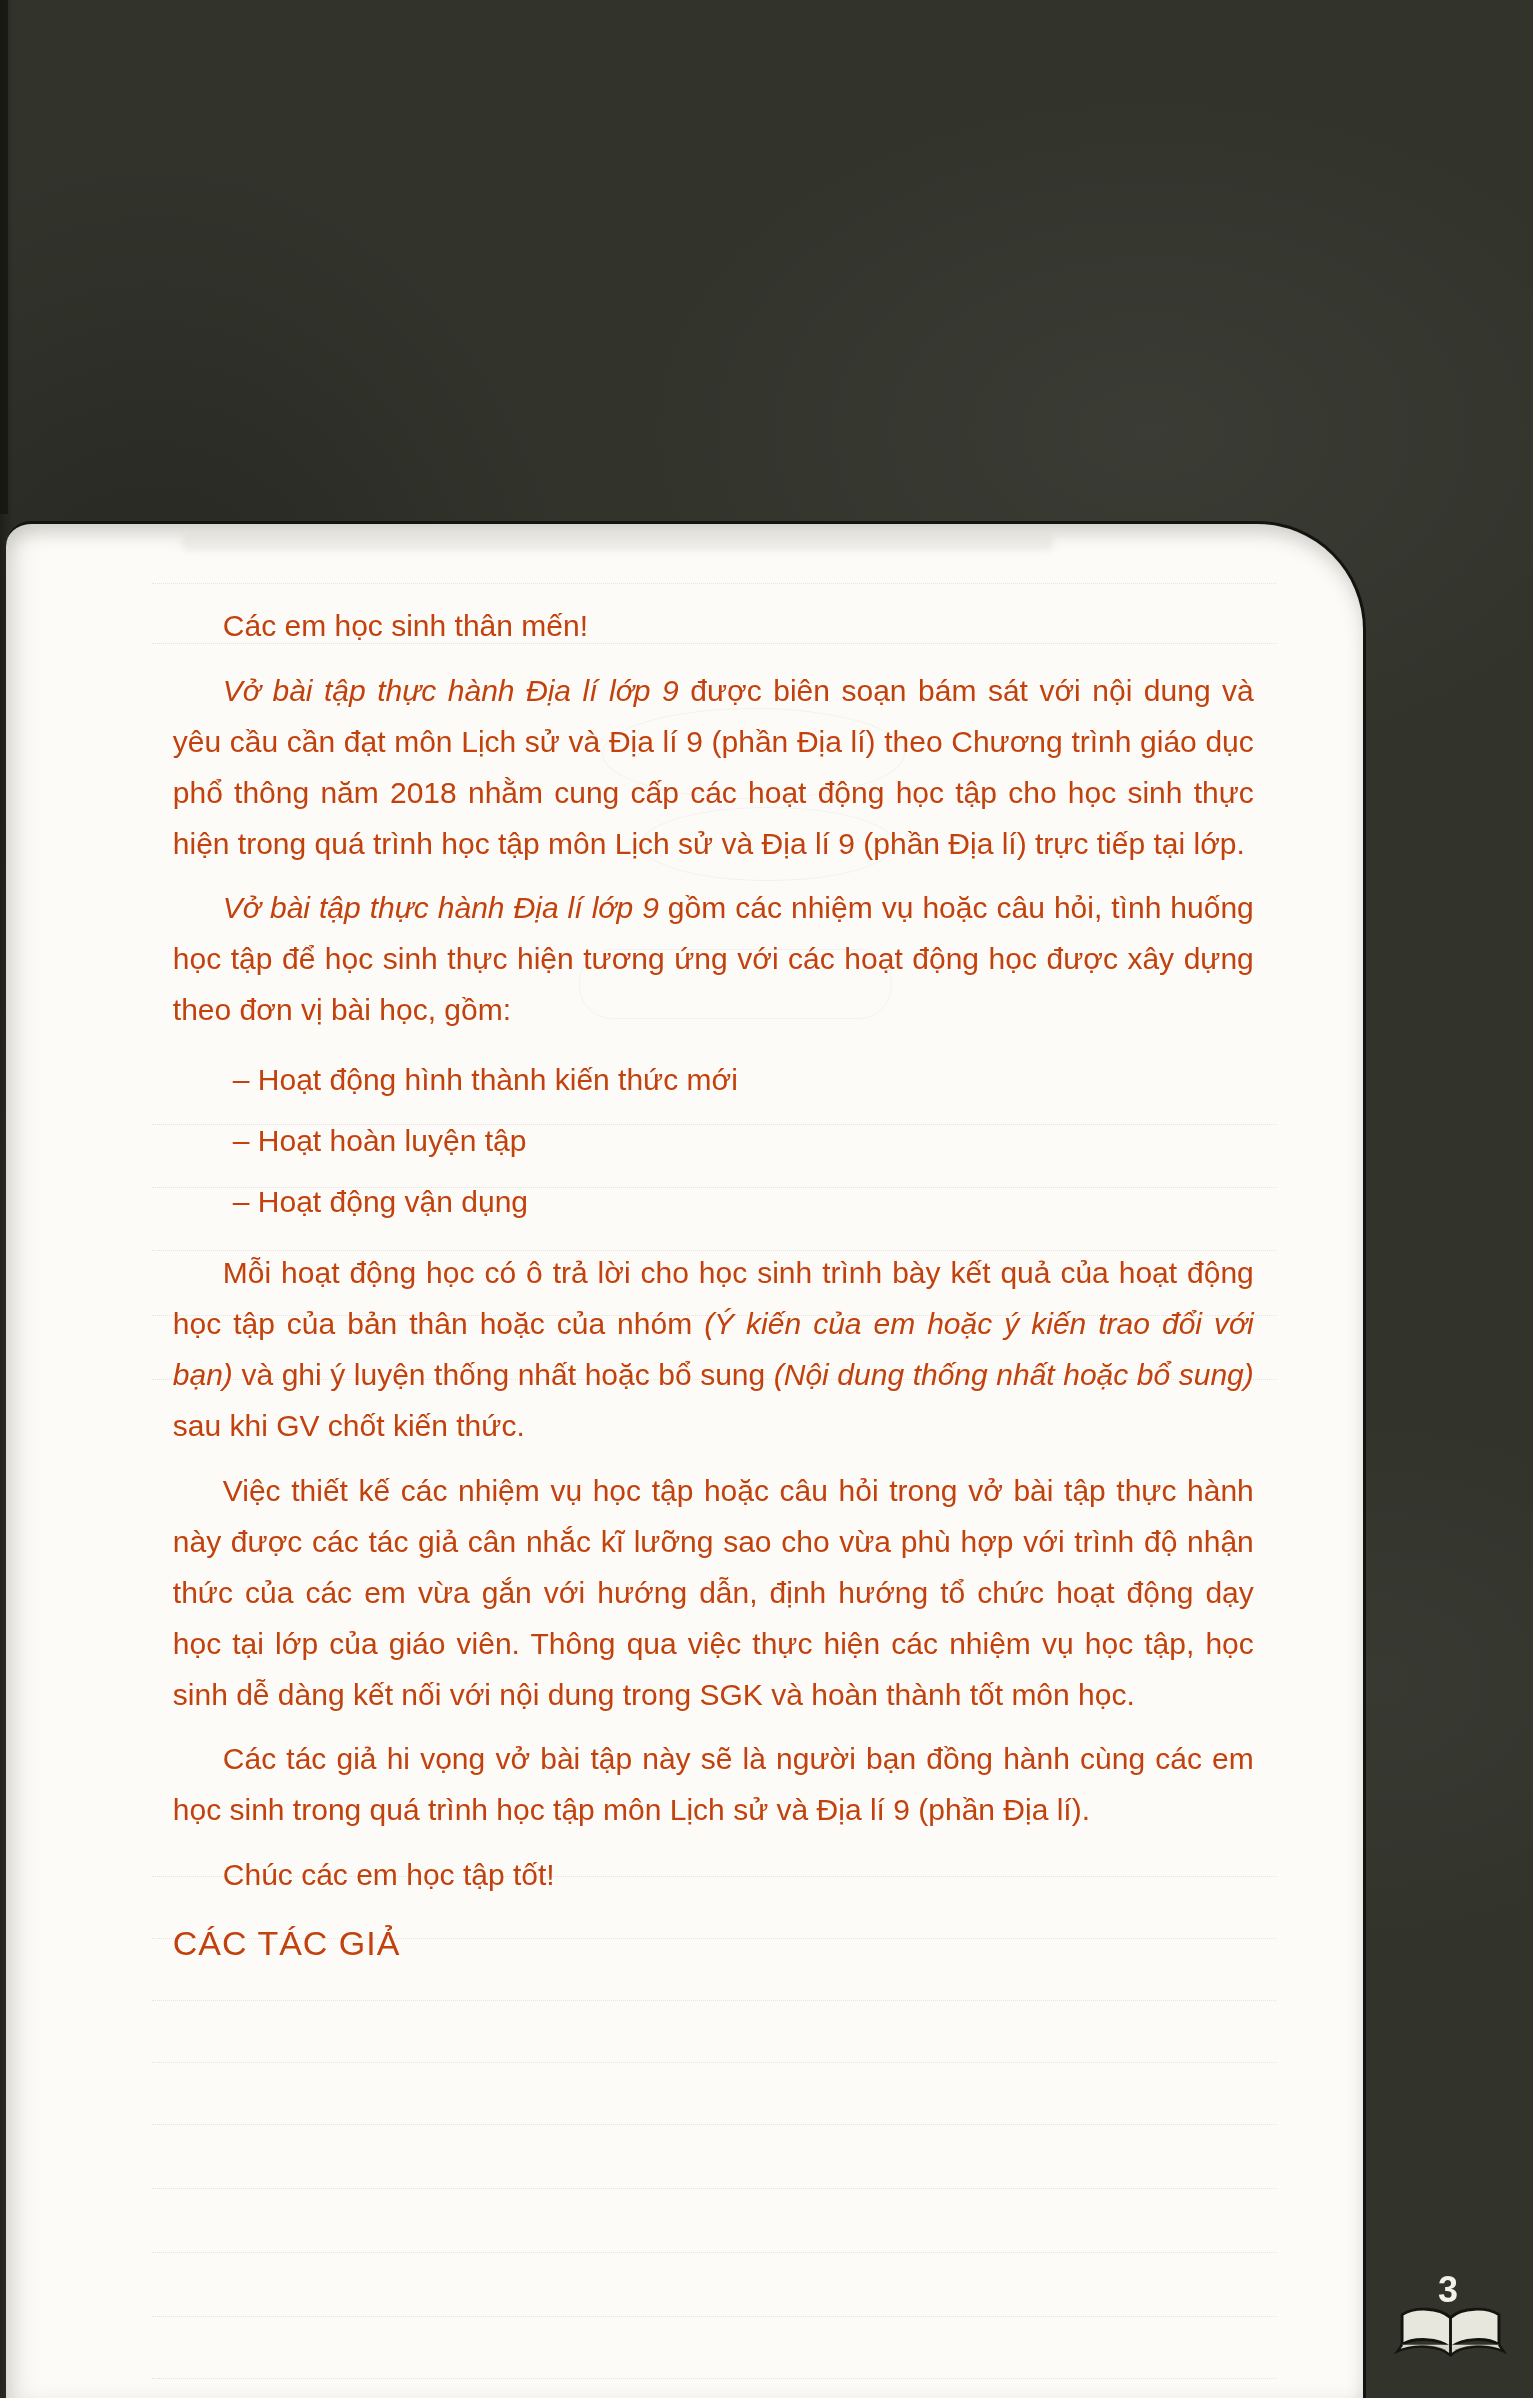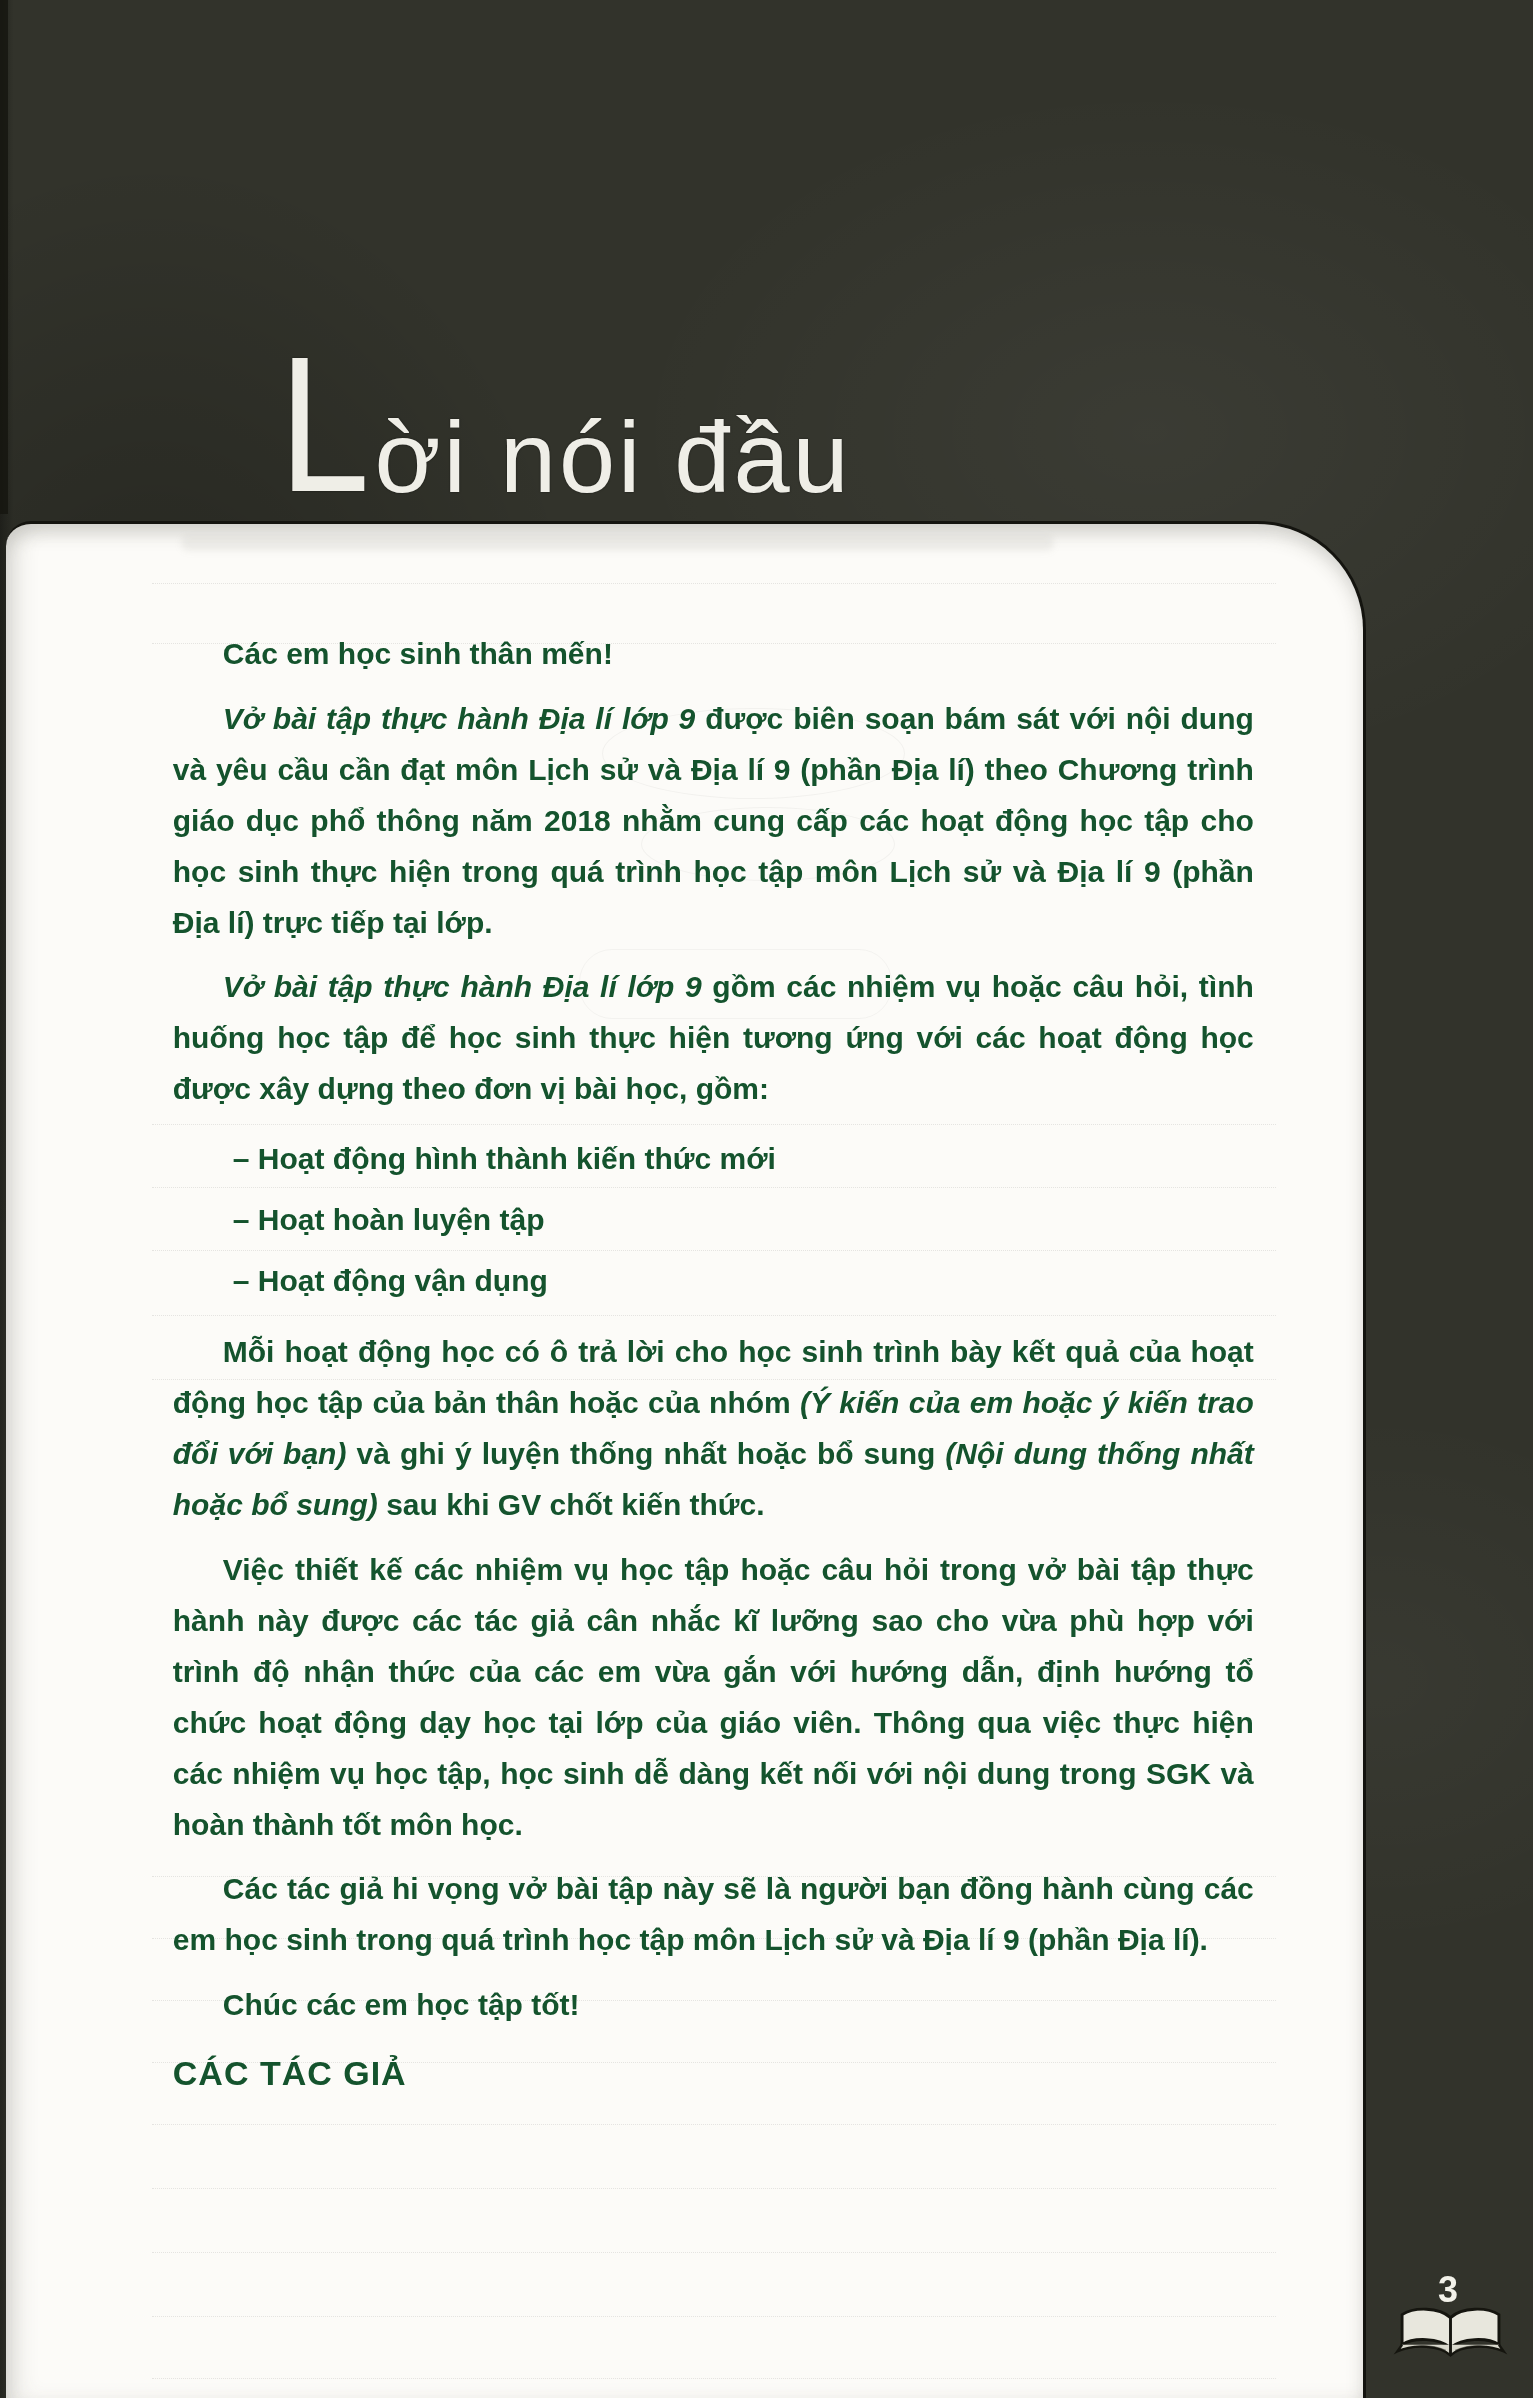--- a/index.html
+++ b/index.html
@@ -69,24 +69,24 @@
     border-radius:33px;
   }
   .ghost-smudge{
     position:absolute;
     background:rgba(120,118,110,0.10);
     filter:blur(3.9px);
     border-radius:7.8px;
   }
   
   .text-block{
-    position:absolute;left:167px;top:104px;width:1081px;
-    color:#14532d;
+    position:absolute;left:167px;top:76px;width:1081px;
+    color:#c2410c;
     font-size:30px;line-height:51px;
-    font-weight:bold;
+    font-weight:normal;
     text-align:justify;
   }
   .para{margin:0 0 13.6px;text-indent:50px;}
   .it{font-style:italic;margin-top:36px;}
   .hlist{margin:5.8px 0 15.5px 60px;}
   .hitem{line-height:61px;text-align:left;}
   .closing{margin-bottom:0;}
   .signature{
     text-align:left;text-indent:0;
     font-size:34px;letter-spacing:1px;
@@ -101,21 +101,20 @@
   .book-icon{position:absolute;left:1393px;top:2304px;}
 </style>
 </head>
 <body>
 
 <div class="canvas">
 
   <div class="dark-bg"></div>
   <div class="dark-left-sliver"></div>
 
-  <h1 class="title"><span class="title-l">L</span><span>ời nói đầu</span></h1>
 
   <div class="panel">
     <div class="artifacts" id="artifacts">
         <div class="ghost-line" style="top: 59px;"></div>
         <div class="ghost-line" style="top: 119px;"></div>
         <div class="ghost-line" style="top: 600px;"></div>
         <div class="ghost-line" style="top: 663px;"></div>
         <div class="ghost-line" style="top: 726px;"></div>
         <div class="ghost-line" style="top: 791px;"></div>
         <div class="ghost-line" style="top: 855px;"></div>

